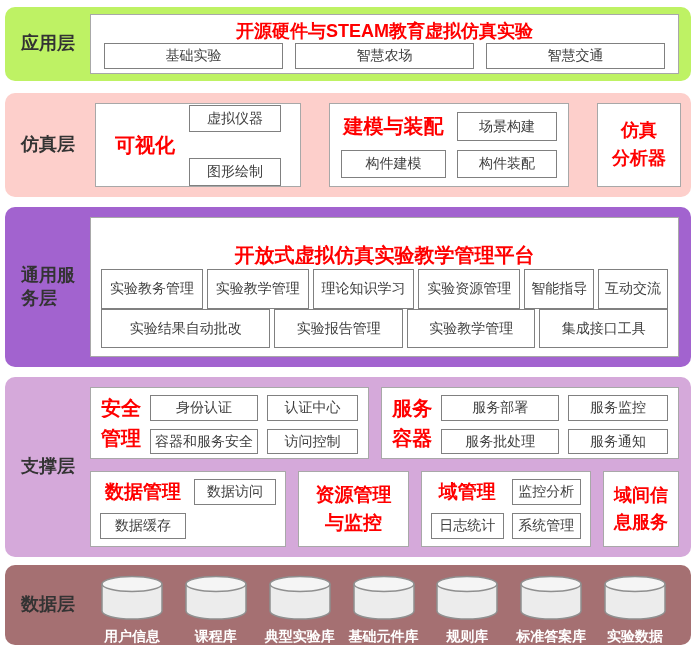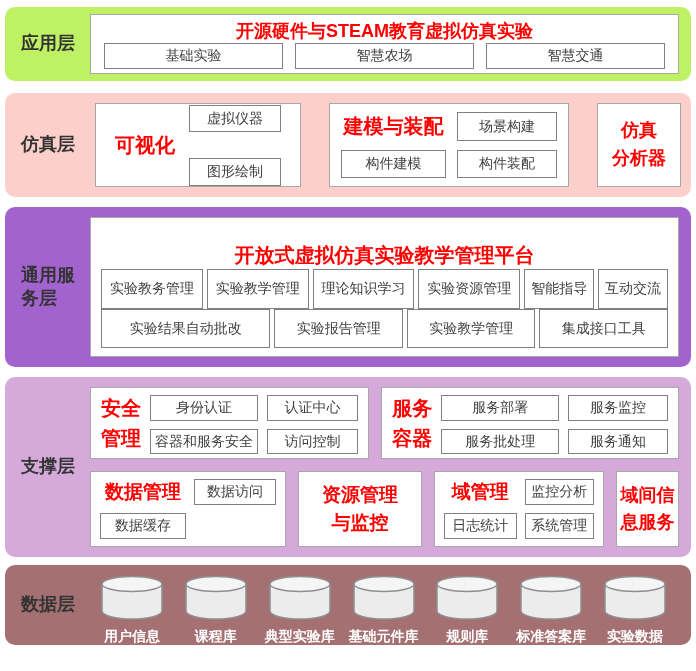--- a/index.html
+++ b/index.html
@@ -49,21 +49,21 @@
   .sup-row { display: flex; gap: 12px; }
   .grid-panel { height: 72px; padding: 7px 10px; display: flex; align-items: center; gap: 9px; }
   .gp-title { font-size: 20px; line-height: 1.5; flex-shrink: 0; }
   .gp-grid { flex: 1; height: 100%; display: grid; grid-template-columns: 1.18fr 1fr; gap: 8px 9px; }
   .sec-panel { flex: 28; }
   .con-panel { flex: 30; }
   .sup-row2 { height: 76px; }
   .small-grid { padding: 7px 9px; display: grid; grid-template-columns: 1.05fr 1fr; gap: 8px 8px; }
   .sg-title { font-size: 19px; display: flex; align-items: center; justify-content: center; white-space: nowrap; }
   .dm-panel { width: 196px; }
-  .res-panel { width: 124px; display: flex; align-items: center; justify-content: center; font-size: 19px; line-height: 1.5; }
+  .res-panel { width: 111px; display: flex; align-items: center; justify-content: center; font-size: 19px; line-height: 1.5; }
   .dom-panel { width: 170px; }
   .inter-panel { flex: 1; display: flex; align-items: center; justify-content: center; font-size: 18px; line-height: 1.5; }
 
   
   .db-row { flex: 1; margin-right: 14px; display: flex; align-items: center; }
   .db-col { flex: 1; display: flex; flex-direction: column; align-items: center; padding-top: 10px; }
   .db-label { margin-top: 7px; color: #ffffff; font-weight: bold; font-size: 14px; white-space: nowrap; }
 </style>
 </head>
 <body>

